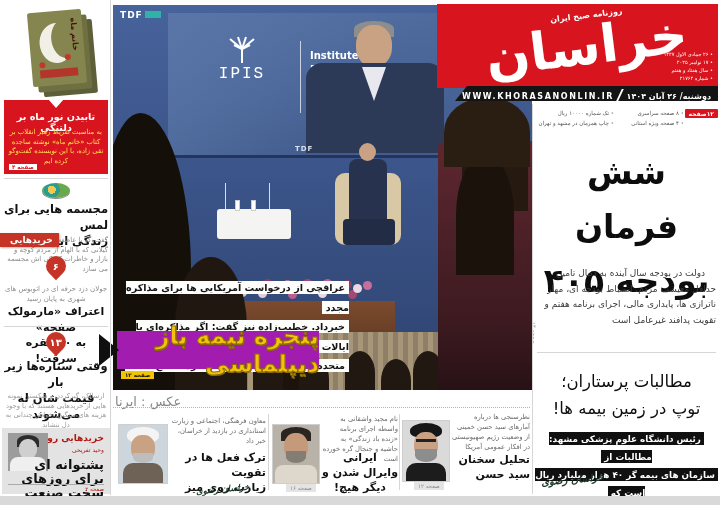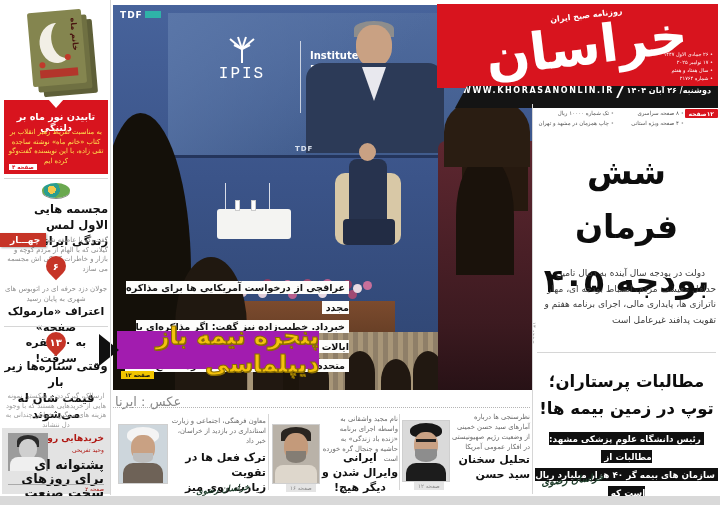--- a/index.html
+++ b/index.html
@@ -13,37 +13,37 @@
   .rtl{direction:rtl;}
   .rule{background:#d6d6d6;}
   .dotted{border-top:1px dotted #b5b5b5;height:0;}
 
   
   .masthead{left:437px;top:4px;width:281px;height:84px;background:#d8141e;}
   .mast-tagline{right:95px;top:7px;color:#fff;font-size:8px;font-weight:bold;transform:rotate(-7deg);}
   .mast-logo{right:30px;top:2px;color:#fff;font-size:52px;font-weight:bold;transform:rotate(-7deg);line-height:80px;letter-spacing:-2px;}
   .mast-meta{right:5px;top:46px;color:#ffffff;font-size:5px;line-height:8px;text-align:right;}
   .mast-meta div::before{content:"• ";}
-  .mast-bar{left:455px;top:86px;width:263px;height:22px;background:#141414;display:flex;align-items:flex-start;justify-content:space-between;padding:0 7px;box-sizing:border-box;clip-path:polygon(12px 0,100% 0,100% 100%,0 100%);}
+  .mast-bar{left:455px;top:86px;width:263px;height:15px;background:#141414;display:flex;align-items:flex-end;justify-content:space-between;padding:0 7px;box-sizing:border-box;clip-path:polygon(12px 0,100% 0,100% 100%,0 100%);}
   .mast-site{color:#fff;font-size:8px;font-weight:bold;letter-spacing:1.6px;}
   .mast-slash{width:2px;height:12px;background:#fff;transform:skewX(-25deg);}
   .mast-date{color:#fff;font-size:8px;font-weight:bold;}
   .edition-row{left:535px;top:106px;width:183px;height:26px;}
   .edition-badge{right:0;top:3px;background:#d8141e;color:#fff;font-size:6px;font-weight:bold;padding:1px 4px;border-radius:1px;}
   .edition-col{font-size:5.5px;color:#555;line-height:10px;text-align:right;}
   .edition-col div::before{content:"• ";color:#999;}
   .ed-a{right:34px;top:2px;}
   .ed-b{right:104px;top:2px;}
 
   
   .lead-hl{left:535px;top:146px;width:183px;text-align:center;font-weight:bold;color:#0d0d0d;font-size:33px;line-height:54px;}
   .lead-body{left:539px;top:266px;width:177px;font-size:9px;color:#3a3a3a;line-height:15.5px;text-align:right;text-indent:11px;}
   .lead-pageref{left:531px;top:322px;writing-mode:vertical-rl;font-size:5.5px;color:#999;}
   .r-divider{left:537px;top:352px;width:179px;height:1px;}
-  .nurse-hl{left:535px;top:368px;width:183px;text-align:center;font-weight:bold;color:#0d0d0d;font-size:16.5px;line-height:27px;}
+  .nurse-hl{left:535px;top:368px;width:183px;text-align:center;font-weight:normal;color:#0d0d0d;font-size:16.5px;line-height:27px;}
   .nurse-kicker{left:535px;top:428px;width:183px;text-align:center;line-height:16px;}
   .nurse-kicker span{background:#101010;color:#fff;font-size:8.8px;font-weight:bold;padding:1.5px 3px;}
   .sig{color:#1c3a28;font-style:italic;font-weight:bold;transform:rotate(-5deg);}
   .nurse-sig{left:541px;top:474px;font-size:10px;}
 
   
   .photo{left:113px;top:5px;width:419px;height:385px;overflow:hidden;background:linear-gradient(180deg,#47639b 0%,#3b5489 45%,#2e4470 100%);}
   .ph-screen{position:absolute;left:55px;top:8px;width:330px;height:142px;background:linear-gradient(130deg,#5a76a8 0%,#46619400 60%),linear-gradient(180deg,#4f6b9e,#415c8d);border-bottom:3px solid #24355c;}
   .ipis{position:absolute;left:28px;top:22px;width:92px;text-align:center;color:#fff;}
   .ipis svg{display:block;margin:0 auto;}
@@ -299,25 +299,25 @@
 </div>
 <div class="abs promo">
   <div class="promo-notch"></div>
   <div class="promo-title rtl">تابیدن نور ماه بر دلتنگی</div>
   <div class="promo-body rtl">به مناسبت تقریظ رهبر انقلاب بر کتاب «خانم ماه» نوشته ساجده تقی زاده، با این نویسنده گفت‌وگو کرده ایم</div>
   <div class="promo-tag rtl">صفحه ۴</div>
 </div>
 <div class="abs rule l-divider" style="top:178px;"></div>
 <div class="abs sculpt-icon"></div>
 <div class="abs rtl sculpt-title">
-  <div>مجسمه هایی الاول لمس</div>
+  <div>مجسمه هایی برای لمس</div>
   <div>زندگی ایرانی</div>
 </div>
 <div class="abs rtl sculpt-body">گفت‌وگو با عاطفه شریفی، هنرمند گیلانی که با الهام از مردم کوچه و بازار و خاطرات کودکی اش مجسمه می سازد</div>
-<div class="abs rtl ribbon">چهـــار</div>
+<div class="abs rtl ribbon">خریدهایی</div>
 <div class="abs drop drop6">
     <span>۶</span>
   </div>
 <div class="abs rtl thief-kicker">جولان دزد حرفه ای در اتوبوس های شهری به پایان رسید</div>
 <div class="abs rtl thief-title">
   <div>اعتراف «مارمولک صفحه»</div>
   <div>به ۵۰ فقره سرقت!</div>
 </div>
 <div class="abs rule l-divider" style="top:326px;"></div>
 <div class="abs drop drop13">

